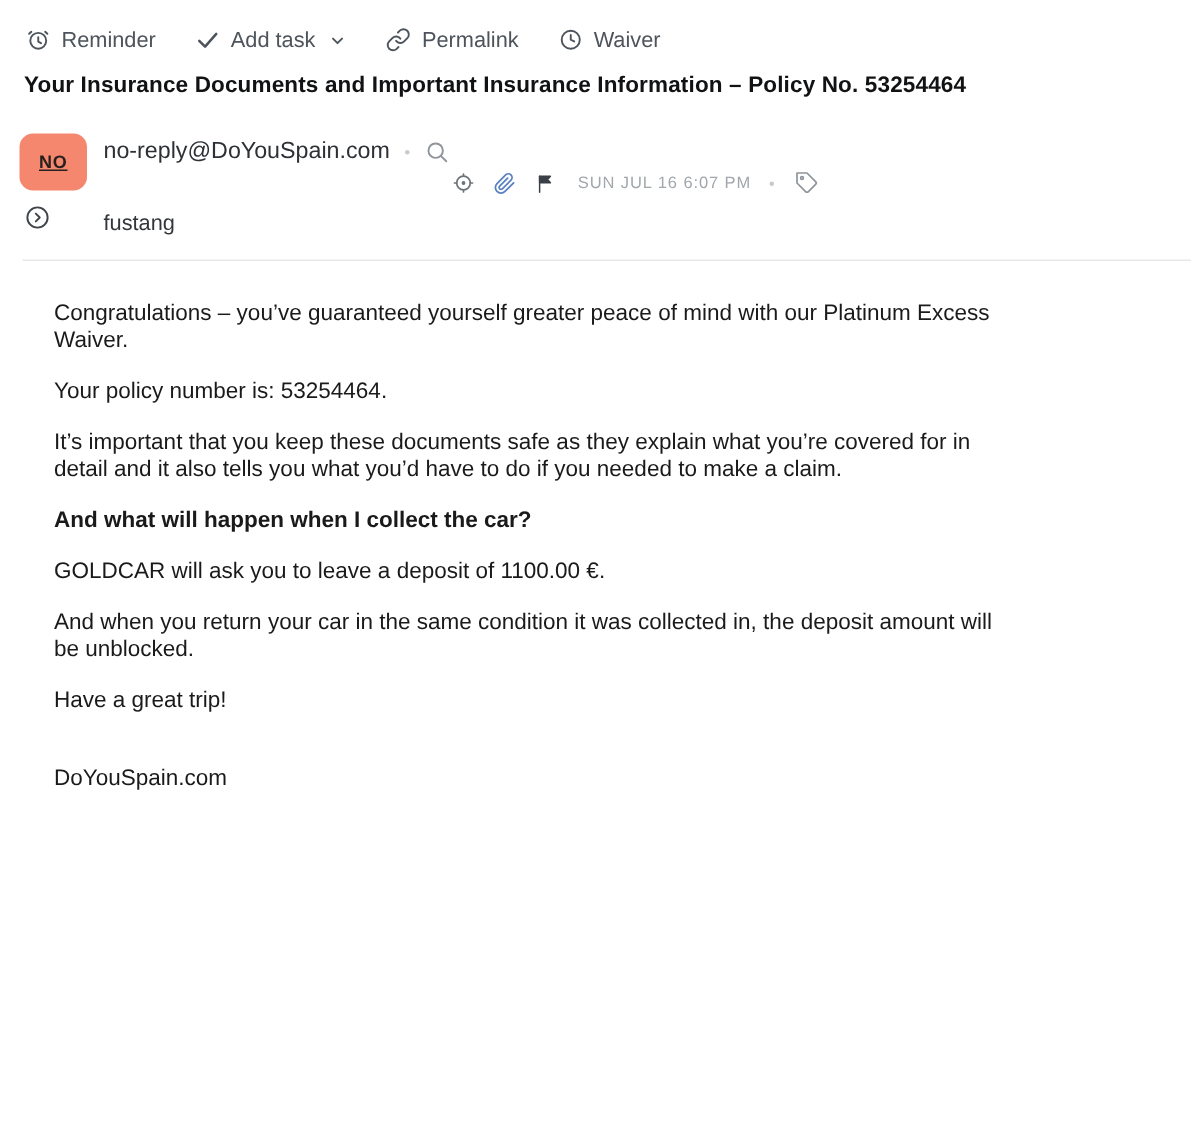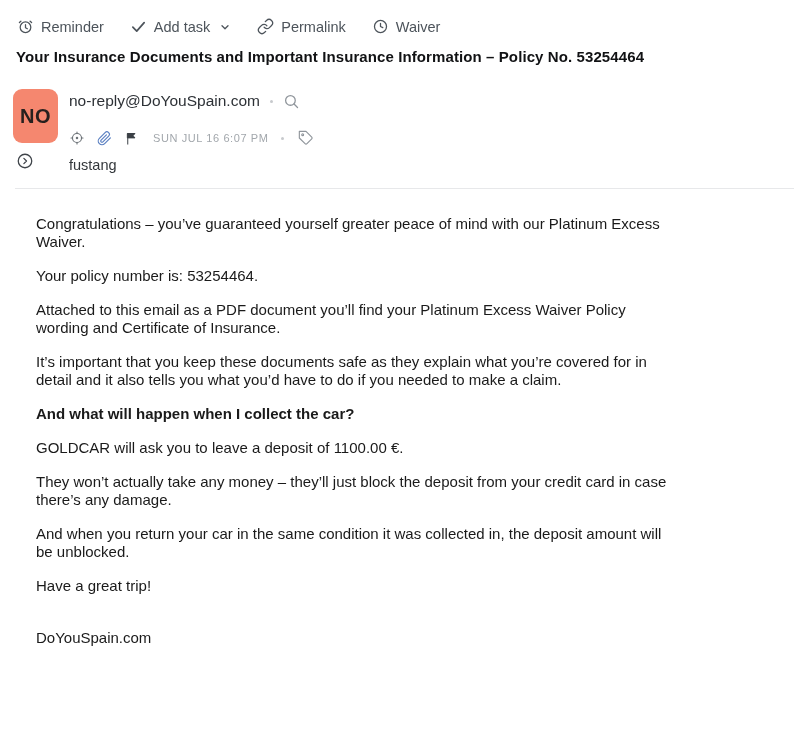--- a/index.html
+++ b/index.html
@@ -49,30 +49,31 @@
   }
   .avatar-col {
     width: 45px;
     margin-right: 11px;
     display: flex;
     flex-direction: column;
     align-items: flex-start;
   }
   .avatar {
     width: 45px;
-    height: 54px;
+    height: 38px;
     border-radius: 9px;
     background: #f5876f;
     color: #27201e;
     font-weight: bold;
-    font-size: 20px;
+    font-size: 12px;
     display: flex;
     align-items: center;
     justify-content: center;
     letter-spacing: 0.5px;
+    text-decoration: underline;
   }
   .expand-btn {
     margin: 9px 0 0 3px;
     color: #3f444a;
     cursor: pointer;
   }
   .header-main { flex: 1; padding-top: 3px; }
   .sender-row {
     display: flex;
     align-items: center;
@@ -86,22 +87,23 @@
     width: 3px; height: 3px;
     border-radius: 50%;
     background: #c7cacd;
     display: inline-block;
   }
   .search-btn { color: #8f959b; cursor: pointer; display: inline-flex; }
   .meta-row {
     display: flex;
     align-items: center;
     gap: 12px;
-    margin-top: 20px;
+    margin-top: 4px;
     color: #6d7378;
+    justify-content: center;
   }
   .meta-row svg { display: block; }
   .date {
     font-size: 11px;
     color: #a2a7ac;
     letter-spacing: 0.6px;
     margin-left: 2px;
     text-transform: uppercase;
   }
   .tag-btn { color: #8f959b; margin-left: 2px; display: inline-flex; cursor: pointer; }
@@ -239,21 +241,19 @@
 
     <div class="recipient">fustang</div>
   </div>
 </div>
 
 <hr class="divider">
 
 <div class="email-body">
   <p class="para">Congratulations – you’ve guaranteed yourself greater peace of mind with our Platinum Excess Waiver.</p>
   <p class="para">Your policy number is: 53254464.</p>
-  <p class="para">Attached to this email as a PDF document you’ll find your Platinum Excess Waiver Policy wording and Certificate of Insurance.</p>
   <p class="para">It’s important that you keep these documents safe as they explain what you’re covered for in detail and it also tells you what you’d have to do if you needed to make a claim.</p>
   <p class="para bold">And what will happen when I collect the car?</p>
   <p class="para">GOLDCAR will ask you to leave a deposit of 1100.00 €.</p>
-  <p class="para">They won’t actually take any money – they’ll just block the deposit from your credit card in case there’s any damage.</p>
   <p class="para">And when you return your car in the same condition it was collected in, the deposit amount will be unblocked.</p>
   <p class="para">Have a great trip!</p>
   <p class="para gap-top">DoYouSpain.com</p>
 </div>
 
 </body></html>

